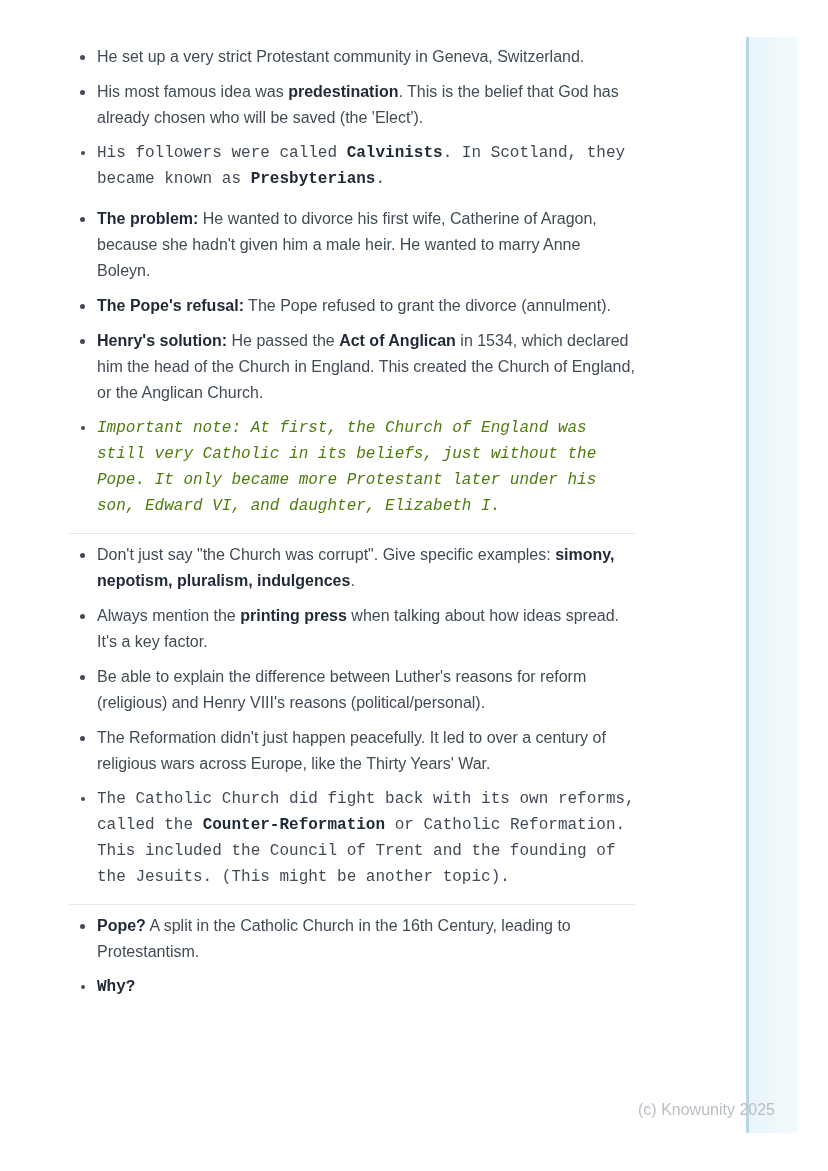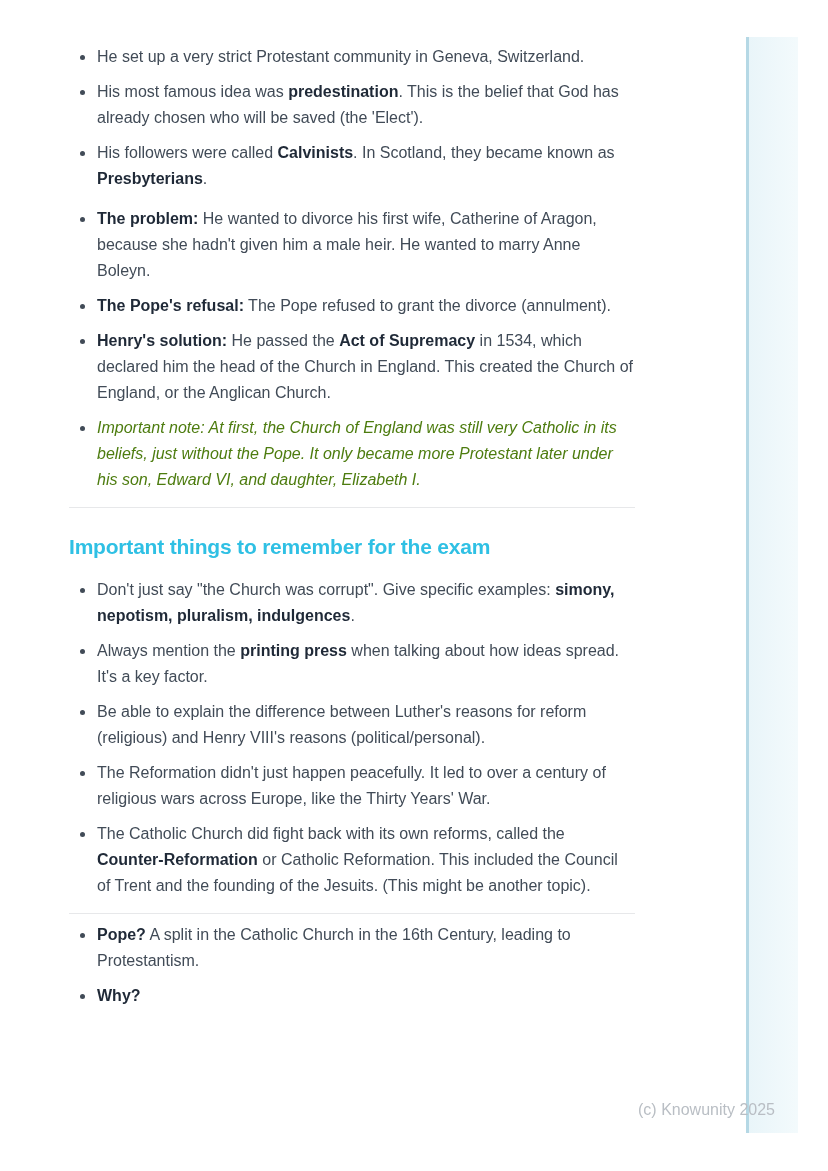--- a/index.html
+++ b/index.html
@@ -37,21 +37,21 @@
   }
   .content ul{
     margin:8px 0 14px;
     padding-left:27px;
     list-style:disc;
   }
   .content li{
     margin-bottom:9px;
     padding-left:1px;
   }
-  .content li:last-child{margin-bottom:0;}
+  .content li:last-child{margin-bottom:0;font-family:Liberation Mono, monospace;}
   .content li::marker{color:var(--body-text);font-size:15px;}
   .content p.lead{
     margin:14px 0 16px;
     text-align:justify;
   }
   .content hr{
     border:none;
     border-top:1px solid var(--divider);
     margin:12px 0 0;
   }
@@ -84,25 +84,24 @@
   <main class="content">
     <div>
         <ul>
           <li>He set up a very strict Protestant community in Geneva, Switzerland.</li>
           <li>His most famous idea was <strong>predestination</strong>. This is the belief that God has already chosen who will be saved (the 'Elect').</li>
           <li>His followers were called <strong>Calvinists</strong>. In Scotland, they became known as <strong>Presbyterians</strong>.</li>
         </ul>
         <ul>
           <li><strong>The problem:</strong> He wanted to divorce his first wife, Catherine of Aragon, because she hadn't given him a male heir. He wanted to marry Anne Boleyn.</li>
           <li><strong>The Pope's refusal:</strong> The Pope refused to grant the divorce (annulment).</li>
-          <li><strong>Henry's solution:</strong> He passed the <strong>Act of Supremacy</strong> in 1534, which declared him the head of the Church in England. This created the Church of England, or the Anglican Church.</li>
+          <li><strong>Henry's solution:</strong> He passed the <strong>Act of Anglican</strong> in 1534, which declared him the head of the Church in England. This created the Church of England, or the Anglican Church.</li>
           <li class="italic"><em>Important note: At first, the Church of England was still very Catholic in its beliefs, just without the Pope. It only became more Protestant later under his son, Edward VI, and daughter, Elizabeth I.</em></li>
         </ul>
         <hr>
-        <h2>Important things to remember for the exam</h2>
         <ul>
           <li>Don't just say "the Church was corrupt". Give specific examples: <strong>simony, nepotism, pluralism, indulgences</strong>.</li>
           <li>Always mention the <strong>printing press</strong> when talking about how ideas spread. It's a key factor.</li>
           <li>Be able to explain the difference between Luther's reasons for reform (religious) and Henry VIII's reasons (political/personal).</li>
           <li>The Reformation didn't just happen peacefully. It led to over a century of religious wars across Europe, like the Thirty Years' War.</li>
           <li>The Catholic Church did fight back with its own reforms, called the <strong>Counter-Reformation</strong> or Catholic Reformation. This included the Council of Trent and the founding of the Jesuits. (This might be another topic).</li>
         </ul>
         <hr>
         <ul>
           <li><strong>Pope?</strong> A split in the Catholic Church in the 16th Century, leading to Protestantism.</li>

